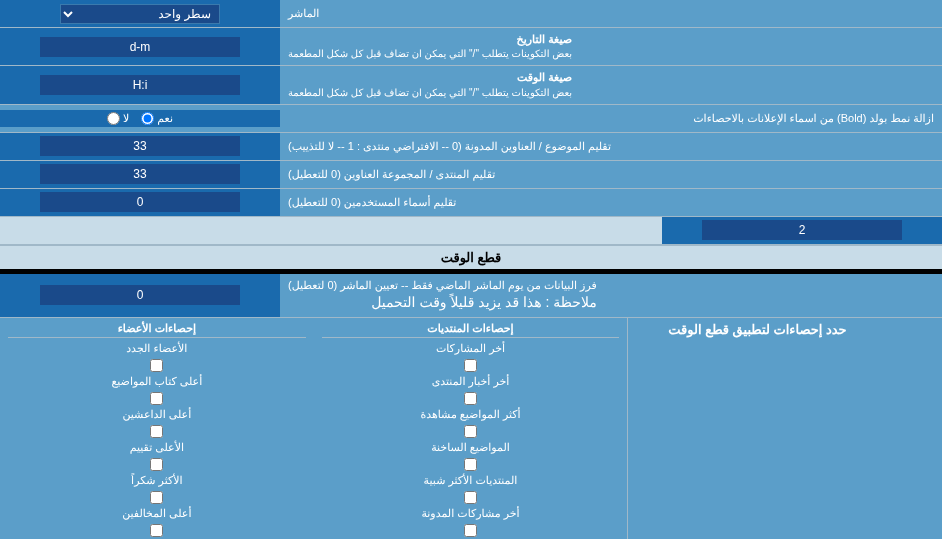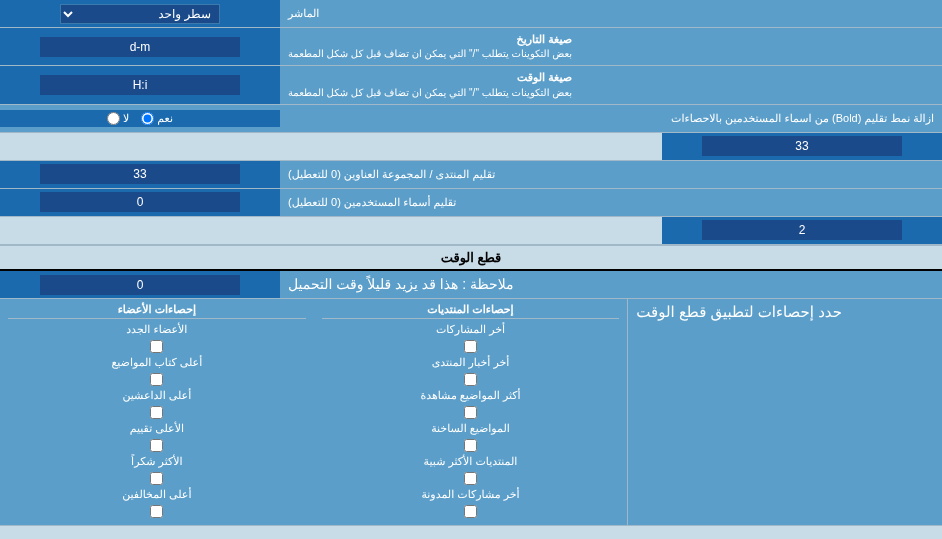--- a/index.html
+++ b/index.html
@@ -51,21 +51,21 @@
       width: 200px;
       height: 20px;
     }
     .section-header {
       background: #c8dce8;
       text-align: center;
       padding: 4px 8px;
       font-size: 13px;
       font-weight: bold;
       color: #000;
-      border-bottom: 2px solid #000000;
+      border-bottom: 5px solid #000000;
       border-top: 1px solid #a0b8c8;
     }
     .radio-row {
       display: flex;
       flex-direction: row;
       align-items: center;
       border-bottom: 1px solid #a0b8c8;
       min-height: 28px;
       background: #5b9ec9;
     }
@@ -185,34 +185,35 @@
         <div style="font-weight:bold;">صيغة الوقت</div>
         <div style="font-size:10px;">بعض التكوينات يتطلب "/" التي يمكن ان تضاف قبل كل شكل المطعمة</div>
       </div>
     </div>
     <div class="row-input">
       <input class="input-field" type="text" value="H:i" style="">
     </div>
   </div>
 
   <div class="radio-row">
-    <div class="radio-label">ازالة نمط تقليم (Bold) من اسماء المستخدمين بالاحصاءات</div>
+    <div class="radio-label">ازالة نمط بولد (Bold) من اسماء الإعلانات بالاحصاءات</div>
     <div class="radio-options">
       <div class="radio-option">
         <label>نعم</label>
         <input type="radio" name="bold" checked="" style="">
       </div>
       <div class="radio-option">
         <label>لا</label>
         <input type="radio" name="bold" style="">
       </div>
     </div>
   </div>
 
   <div class="row">
+    <div class="row-label">تقليم الموضوع / العناوين المدونة (0 -- الافتراضي منتدى : 1 -- لا للتذييب)</div>
     <div class="row-input">
       <input class="input-field" type="text" value="33" style="">
     </div>
   </div>
 
   <div class="row">
     <div class="row-label">تقليم المنتدى / المجموعة العناوين (0 للتعطيل)</div>
     <div class="row-input">
       <input class="input-field" type="text" value="33" style="">
     </div>
@@ -231,32 +232,33 @@
     </div>
   </div>
 
   <div class="section-header">
     <span>قطع الوقت</span>
   </div>
 
   <div class="row">
     <div class="row-label">
       <div>
+        <div>فرز البيانات من يوم الماشر الماضي فقط -- تعيين الماشر (0 لتعطيل)</div>
         <div class="note-text">ملاحظة : هذا قد يزيد قليلاً وقت التحميل</div>
       </div>
     </div>
     <div class="row-input">
       <input class="input-field" type="text" value="0" style="">
     </div>
   </div>
 
   <div class="checkboxes-section">
 
     <div style="flex:1; background:#5b9ec9; padding:4px 8px; display:flex; align-items:flex-start; justify-content:flex-end;">
-      <span style="color:#fff; font-size:15px; font-weight:normal;">حدد إحصاءات لتطبيق قطع الوقت</span>
+      <span style="color:#fff; font-size:13px; font-weight:bold;margin-left:32px;">حدد إحصاءات لتطبيق قطع الوقت</span>
     </div>
 
     <div class="checkboxes-col" style="width:220px; border-right:1px solid #a0b8c8;">
       <div class="checkboxes-col-header">إحصاءات المنتديات</div>
       <div class="checkbox-item">
         <span>أخر المشاركات</span>
         <input type="checkbox" style="">
       </div>
       <div class="checkbox-item">
         <span>أخر أخبار المنتدى</span>

